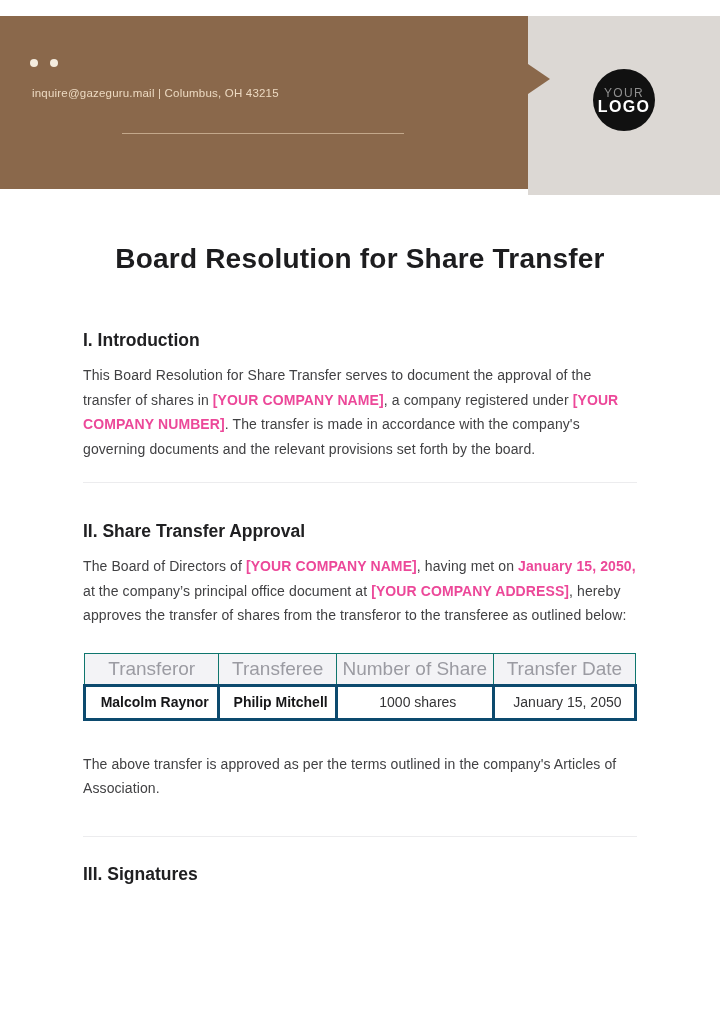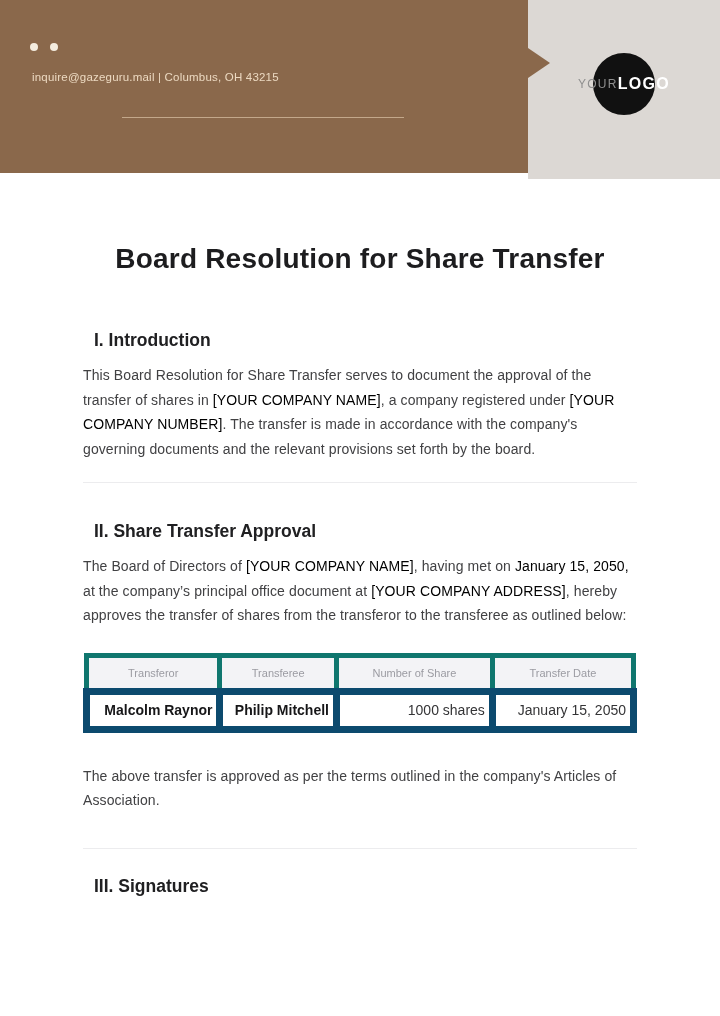--- a/index.html
+++ b/index.html
@@ -2,68 +2,68 @@
 <html><head>
 <meta charset="utf-8">
 <style>
   html,body { margin:0; padding:0; background:#ffffff; }
   .page {
     position:relative; width:720px; height:1016px; background:#ffffff;
     font-family:"Liberation Sans", sans-serif; overflow:hidden;
   }
 
   
-  .header { position:absolute; top:0; left:0; width:720px; height:179px; }
+  .header { position:absolute; top:16px; left:0; width:720px; height:179px; }
   .panel  { position:absolute; top:0; left:528px; width:192px; height:179px; background:#dcd8d4; }
   .banner { position:absolute; top:0; left:0; width:528px; height:173px; background:#8a684b; }
   .notch  {
     position:absolute; left:528px; top:48px; width:0; height:0;
     border-top:15px solid transparent; border-bottom:15px solid transparent;
     border-left:22px solid #8a684b;
   }
   .dot { position:absolute; top:43px; width:8px; height:8px; border-radius:50%; background:#f4ecdf; }
   .dot1 { left:30px; } .dot2 { left:50px; }
   .contact { position:absolute; left:32px; top:70px; color:#ecd9c1; font-size:11.5px; line-height:15.5px; letter-spacing:0.2px; }
   .header-underline { position:absolute; left:122px; top:117px; width:282px; height:1px; background:#c3a88b; }
   .logo {
     position:absolute; left:593px; top:53px; width:62px; height:62px; border-radius:50%;
-    background:#111111; display:flex; flex-direction:row; align-items:center; justify-content:center;
+    background:#111111; display:flex; flex-direction:column; align-items:center; justify-content:center;
     line-height:14px;
   }
   .logo-your  { color:#8f8f8f; font-size:12px; letter-spacing:1.3px; }
   .logo-brand { color:#ffffff; font-size:16px; font-weight:700; letter-spacing:1.3px; }
 
   
   .content { position:absolute; top:179px; left:83px; width:554px; }
   .doc-title {
     margin:64px 0 0; text-align:center; font-size:28px; font-weight:700;
     color:#1d1d1f; letter-spacing:0.2px; line-height:31px;
   }
-  .sec { margin:11px; font-size:17.5px; font-weight:700; color:#202022; line-height:22px; }
+  .sec { margin:0; font-size:17.5px; font-weight:700; color:#202022; line-height:22px; }
   .mt-intro    { margin-top:55px; }
   .mt-approval { margin-top:37px; }
   .mt-sign     { margin-top:26px; }
   .body { margin:12px 0 0; font-size:14px; line-height:24.5px; color:#414143; letter-spacing:0.1px; }
-  .body b, .body .b { font-weight:400; color:#000000; }
+  .body b, .body .b { font-weight:700; color:#ec4899; }
   .divider { height:1px; background:#ececee; }
   .div1 { margin-top:21px; }
   .div2 { margin-top:35px; }
   .mt-note { margin-top:31px; }
 
   
   .share-table { margin-top:25px; width:100%; border-collapse:collapse; table-layout:fixed; }
   .share-table col.c1 { width:24.4%; } .share-table col.c2 { width:21.3%; }
   .share-table col.c3 { width:28.5%; } .share-table col.c4 { width:25.8%; }
   .share-table th {
-    background:#f3f3f6; color:#9b9ba2; font-weight:400; font-size:11px;
-    text-align:center; height:30px; border:5px solid #0f766e; padding:0 4px;
+    background:#f3f3f6; color:#9b9ba2; font-weight:400; font-size:19px;
+    text-align:center; height:30px; border:1px solid #0f766e; padding:0 4px;
   }
   .share-table td {
-    background:#ffffff; color:#343436; font-size:14px; text-align:right;
-    height:31px; border:7px solid #0c4a6e; padding:0 4px 0 10px;
+    background:#ffffff; color:#343436; font-size:14px; text-align:center;
+    height:31px; border:3px solid #0c4a6e; padding:0 4px 0 10px;
   }
   .share-table td.strong { font-weight:700; color:#161618; }
 </style>
 </head>
 <body>
 
 <div class="page">
 
   <div class="header">
     <div class="panel"></div>

